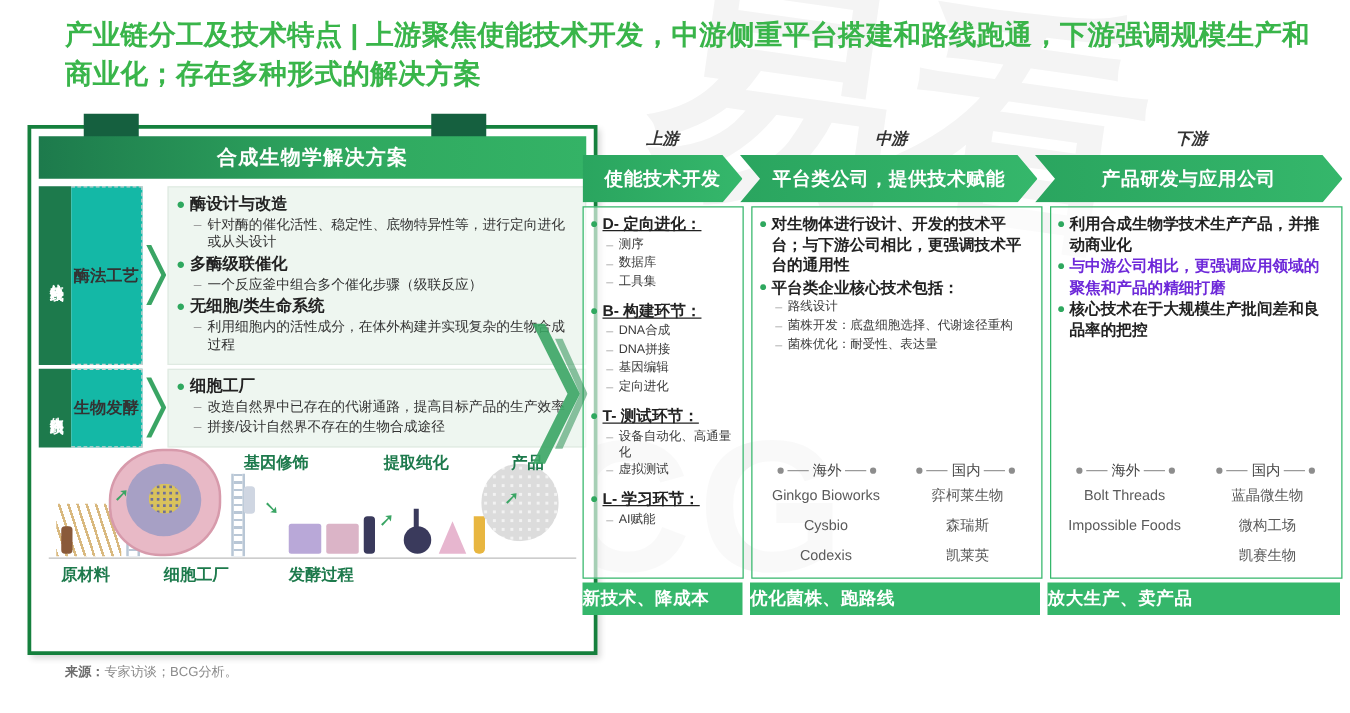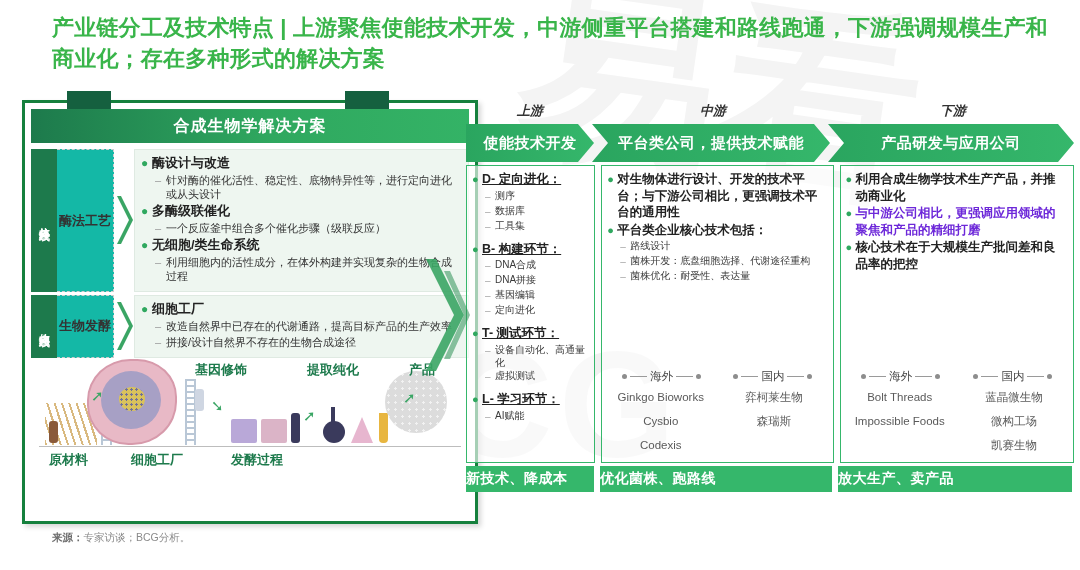--- a/index.html
+++ b/index.html
@@ -395,20 +395,21 @@
       </div>
       <div class="firms">
         <div class="fcol">
           <div>Ginkgo Bioworks</div>
           <div>Cysbio</div>
           <div>Codexis</div>
         </div>
         <div class="fcol">
           <div>弈柯莱生物</div>
           <div>森瑞斯</div>
+          <div>凯莱英</div>
         </div>
       </div>
     </div>
 
     <div class="col c3">
       <div class="col-body">
         <div class="rb1">
           <span class="dot">●</span>
           <span class="t">利用合成生物学技术生产产品，并推动商业化</span>
         </div>

